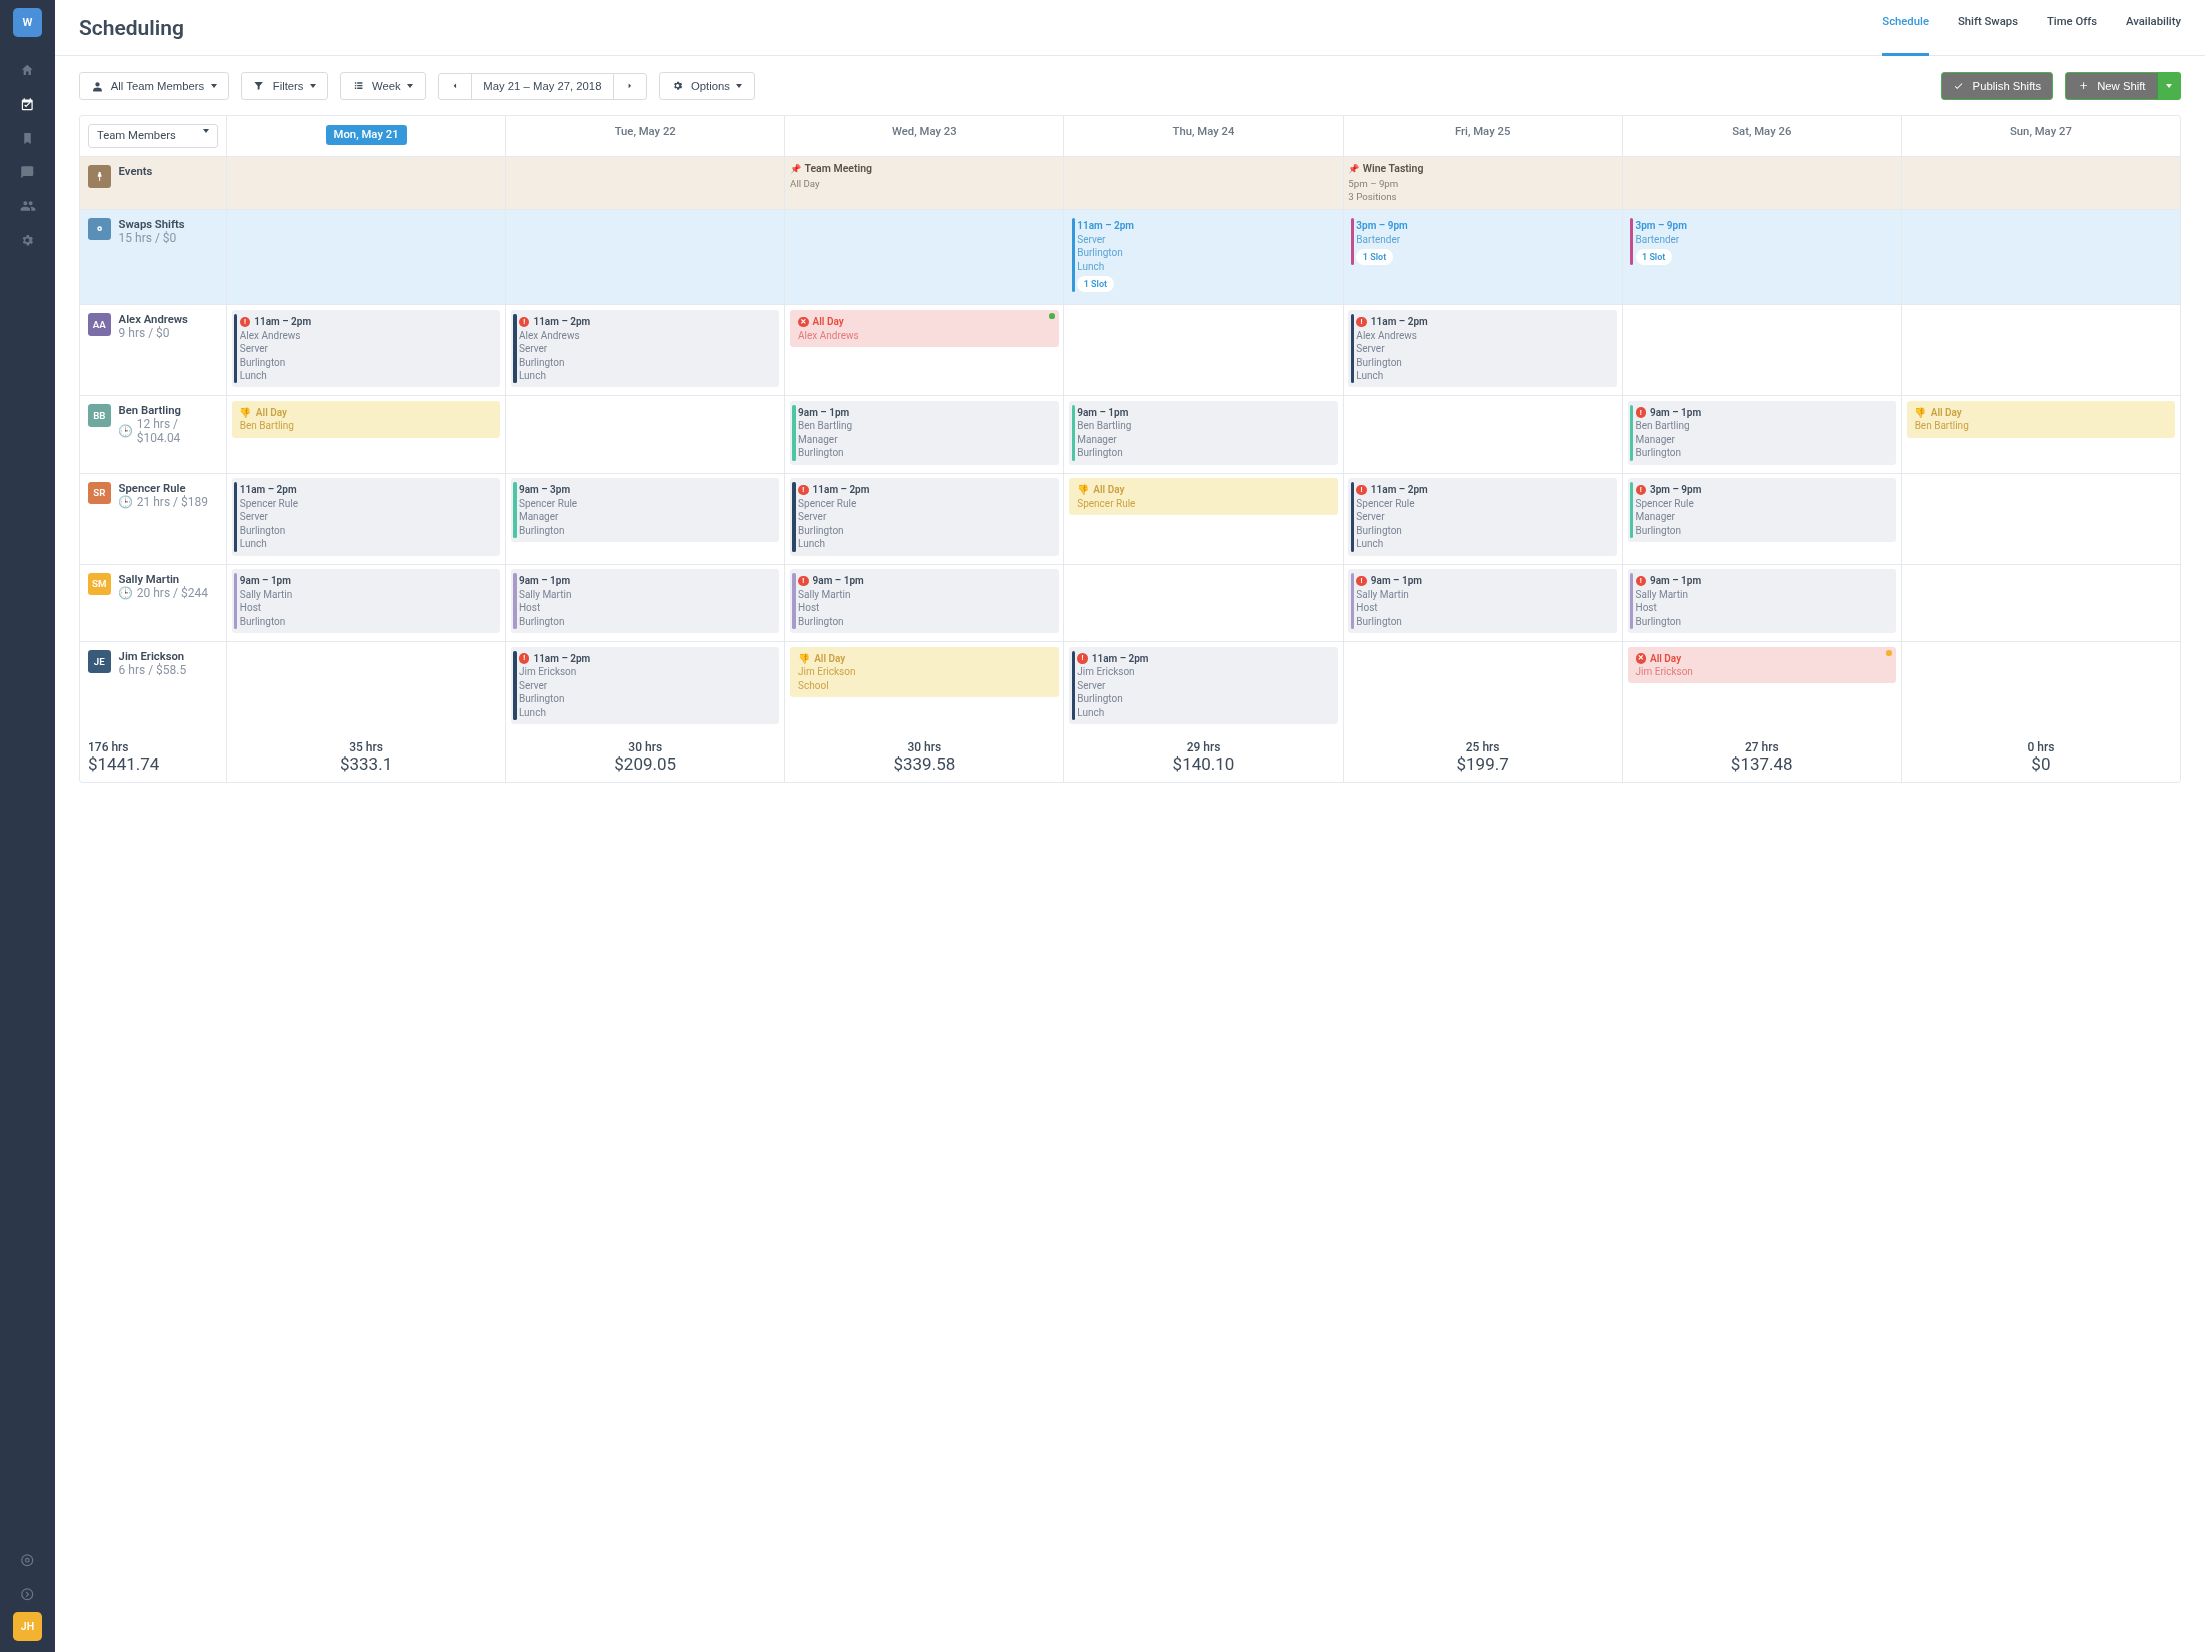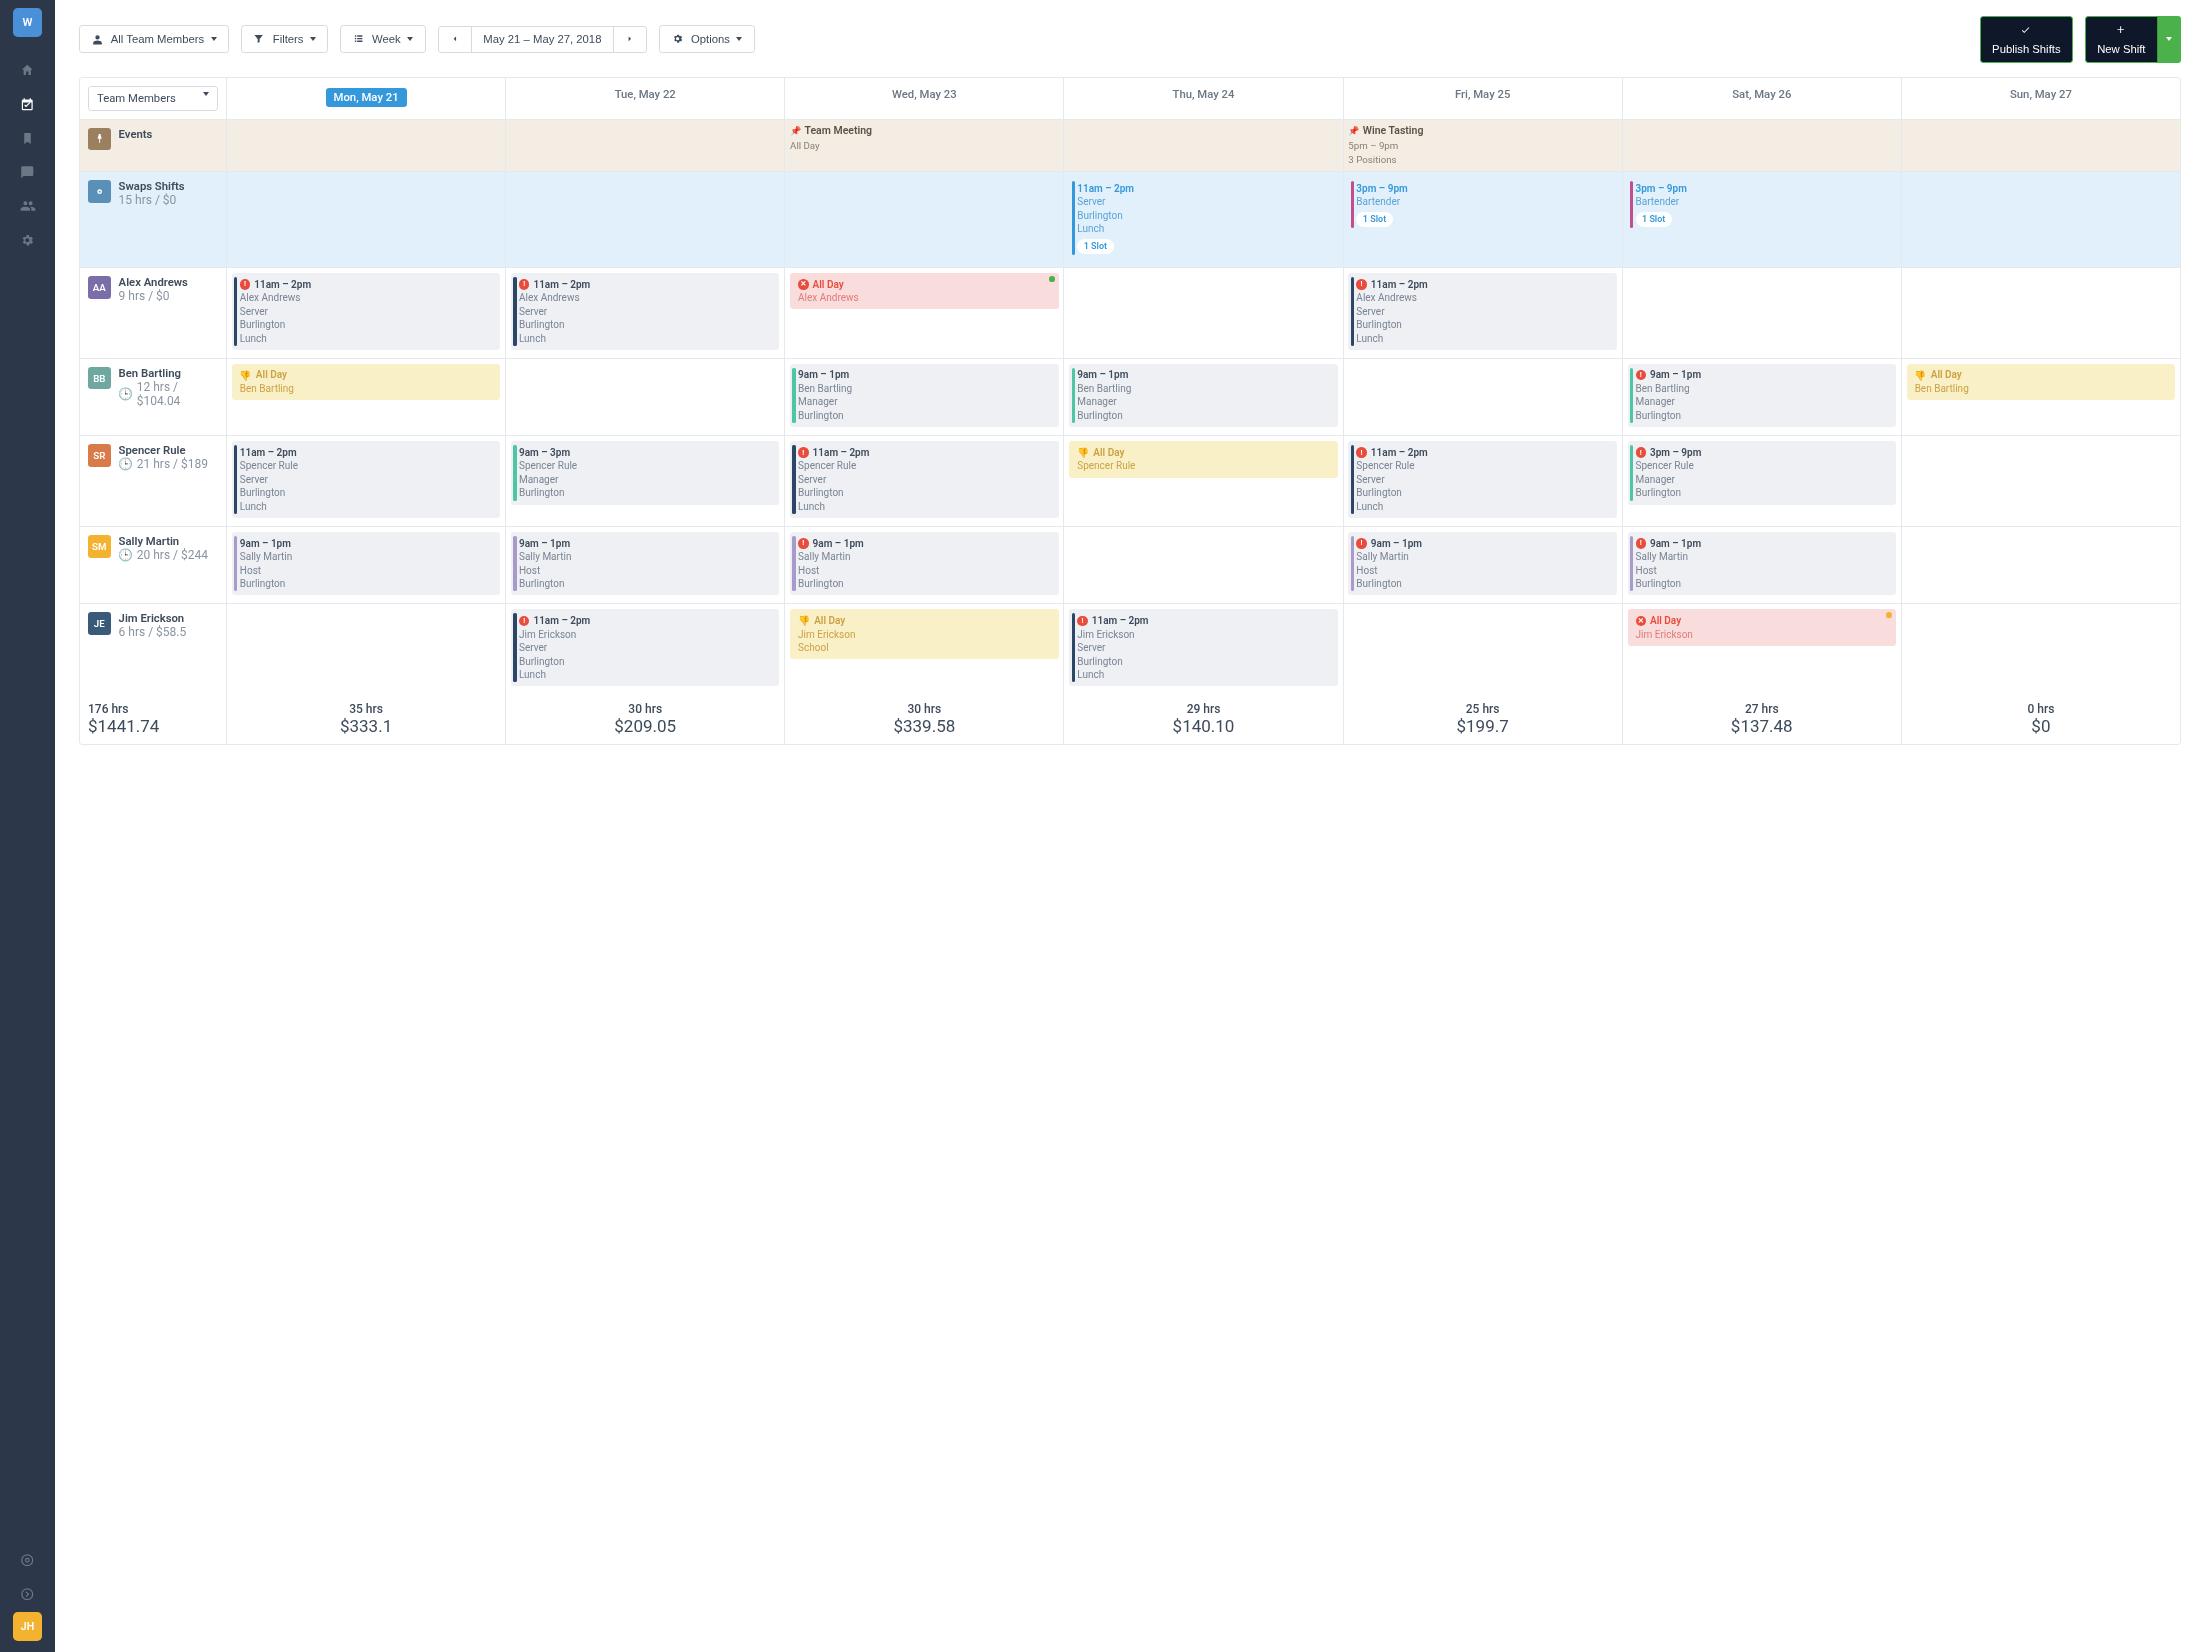--- a/index.html
+++ b/index.html
@@ -27,21 +27,21 @@
 .tab.active::after { content: ""; position: absolute; left: 0; right: 0; bottom: -13.7px; height: 2.4px; background: #3498db; }
 
 
 .toolbar { display: flex; align-items: center; padding: 16px 24px 14.5px 24px; gap: 12px; }
 .btn { border: 0.8px solid #d6dbe2; background: #fff; border-radius: 3.2px; padding: 6.5px 11.3px; display: inline-flex; align-items: center; gap: 6.5px; cursor: pointer; font-size: 11.3px; color: #3e4b5b; }
 .btn-group { display: inline-flex; }
 .btn-group .btn { border-radius: 0; margin-left: -0.8px; }
 .btn-group .btn:first-child { border-radius: 3.2px 0 0 3.2px; margin-left: 0; }
 .btn-group .btn:last-child { border-radius: 0 3.2px 3.2px 0; }
 .toolbar-spacer { flex: 1; }
-.btn-green { background: #0f172a; color: #fff; border-color: #4bb24b; flex-direction: column; }
+.btn-green { background: #737373; color: #fff; border-color: #4bb24b; }
 .btn-green-dark { background: #4bb24b; color: #fff; border-color: #4bb24b; border-left: 0.8px solid #3d993d; }
 .caret { width: 0; height: 0; border-left: 3.2px solid transparent; border-right: 3.2px solid transparent; border-top: 4px solid currentColor; display: inline-block; }
 
 .icon { display: inline-flex; width: 13px; height: 13px; }
 
 
 .grid-wrap { flex: 1; overflow: auto; padding: 0 24px 16px 24px; }
 .grid { border: 0.8px solid #e5e8ec; border-radius: 3.2px; overflow: hidden; }
 .row { display: flex; border-bottom: 0.8px solid #e5e8ec; }
 .row:last-child { border-bottom: none; }
@@ -169,20 +169,29 @@
         <svg viewBox="0 0 24 24" width="14.5" height="14.5" fill="currentColor">
           <circle cx="12" cy="12" r="9" fill="none" stroke="currentColor" stroke-width="2"></circle>
           <path d="M10 8l4 4-4 4" fill="none" stroke="currentColor" stroke-width="2"></path>
         </svg>
       </div>
     <div class="sidebar-avatar">JH</div>
   </div>
 
   <div class="main">
 
+    <div class="header">
+      <h1>Scheduling</h1>
+      <div class="tabs">
+        <div class="tab active">Schedule</div>
+        <div class="tab">Shift Swaps</div>
+        <div class="tab">Time Offs</div>
+        <div class="tab">Availability</div>
+      </div>
+    </div>
 
     <div class="toolbar">
       <button class="btn">
         <span class="icon">
             <svg viewBox="0 0 24 24" width="13" height="13" fill="currentColor">
               <path d="M12 12a4 4 0 100-8 4 4 0 000 8zm0 2c-3 0-8 1.5-8 4.5V21h16v-2.5c0-3-5-4.5-8-4.5z"></path>
             </svg>
           </span>
         <span>All Team Members</span>
         <span class="caret"></span>

